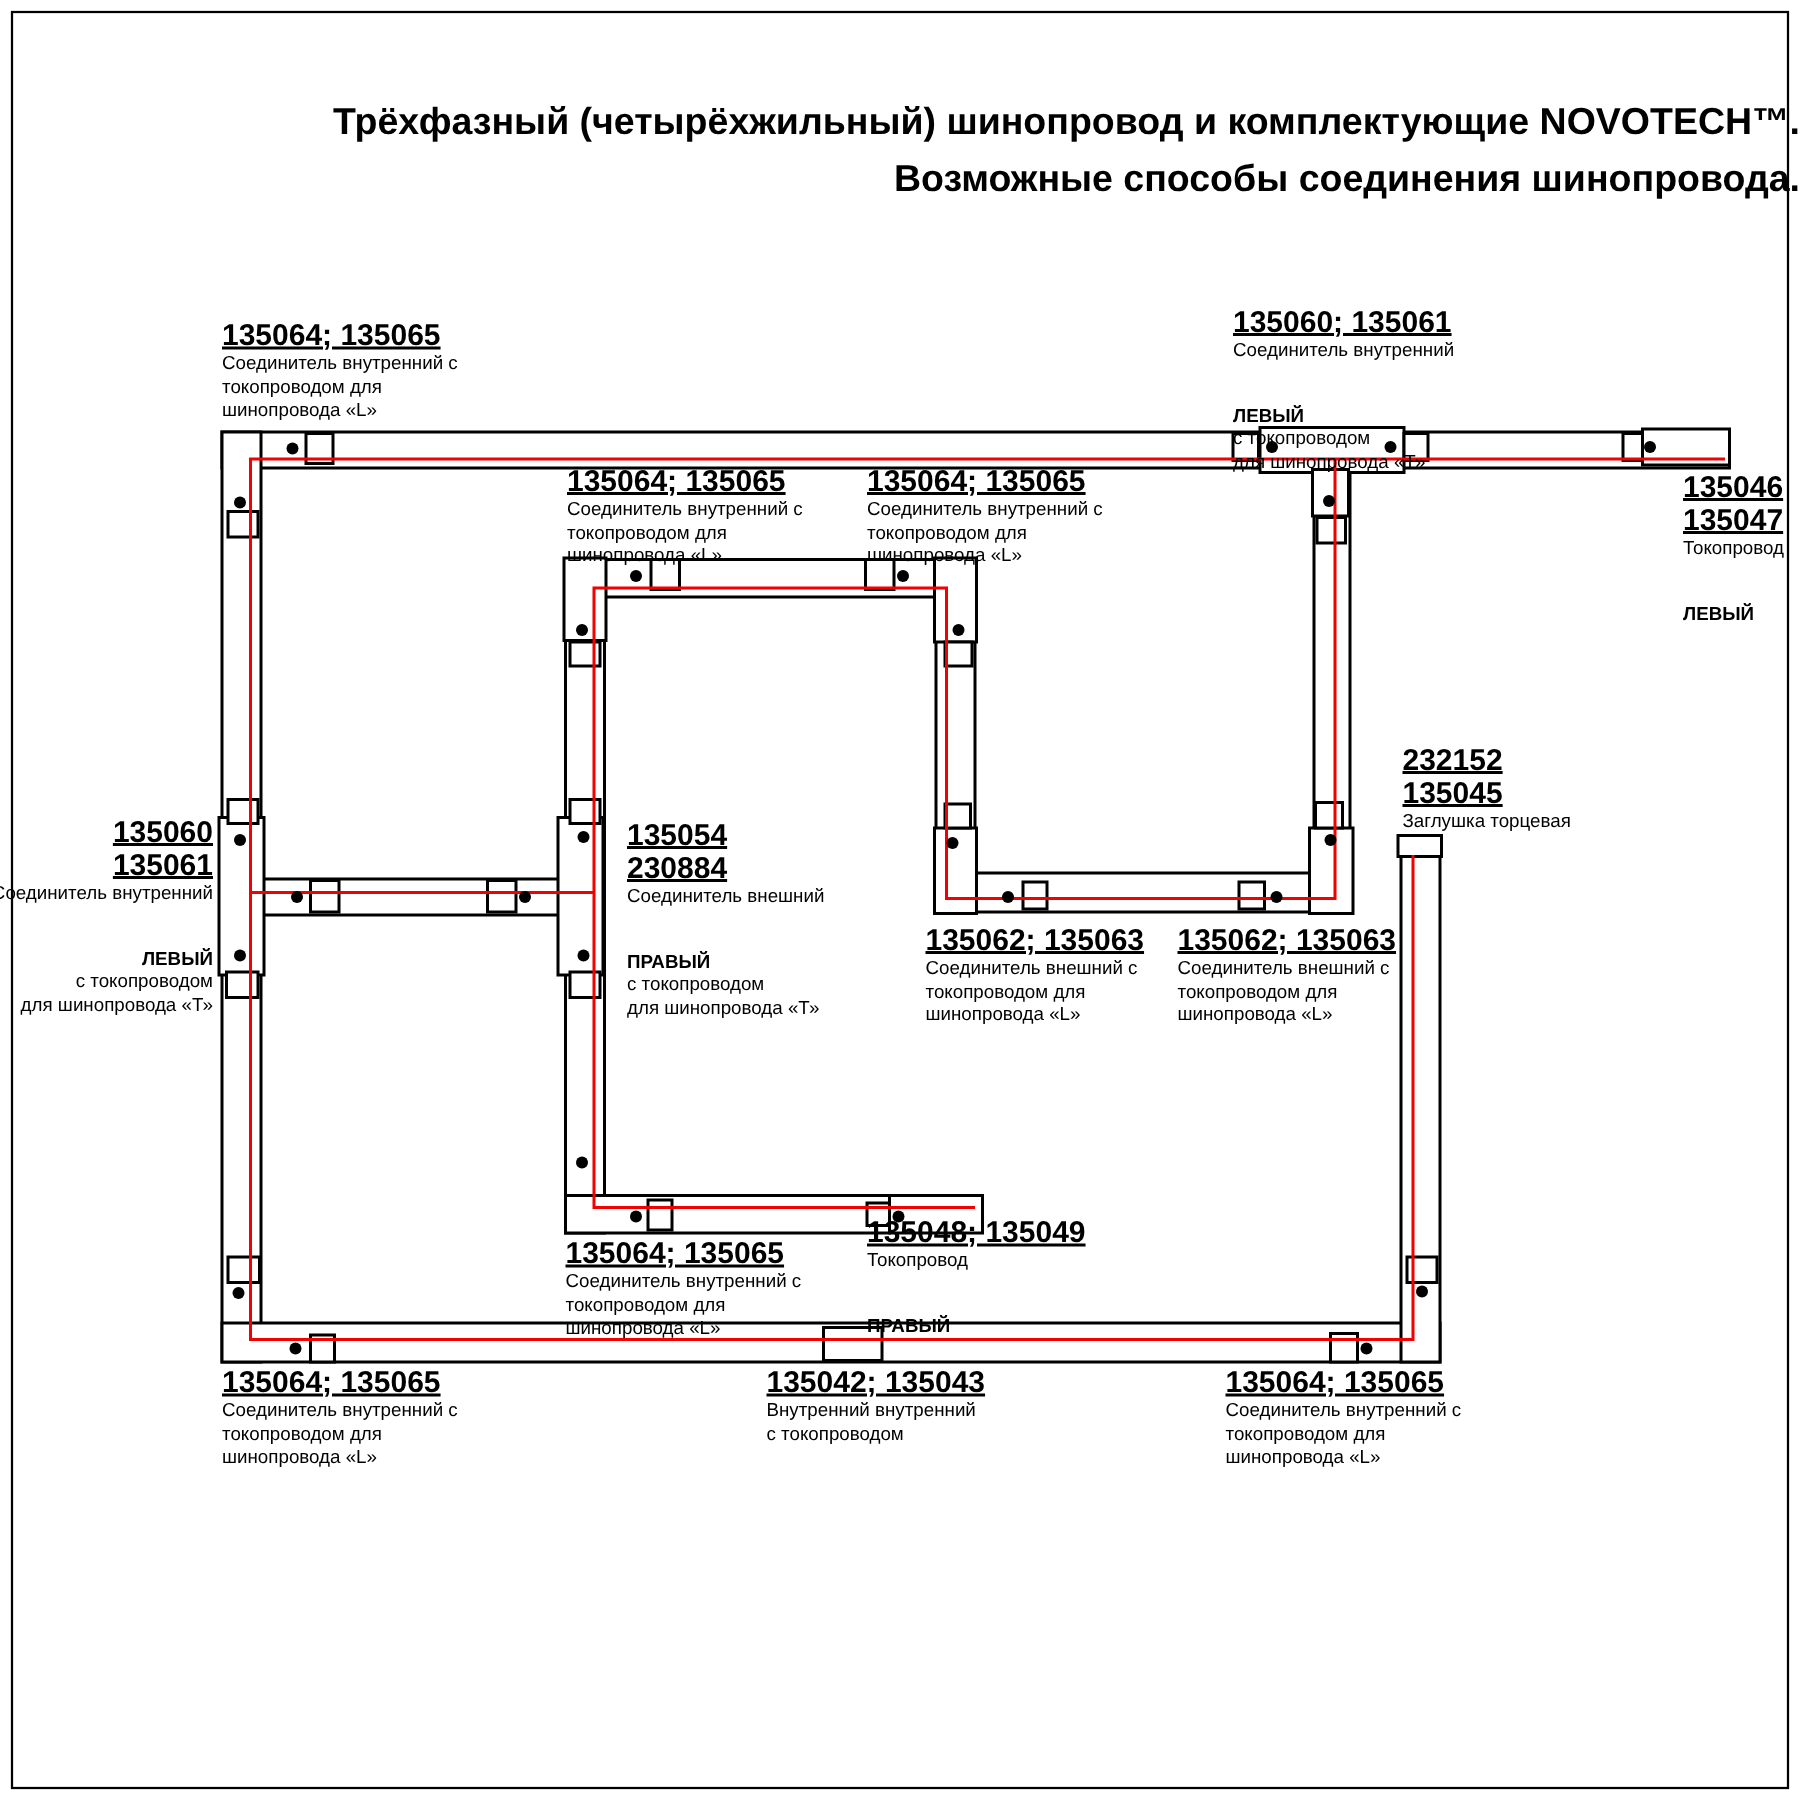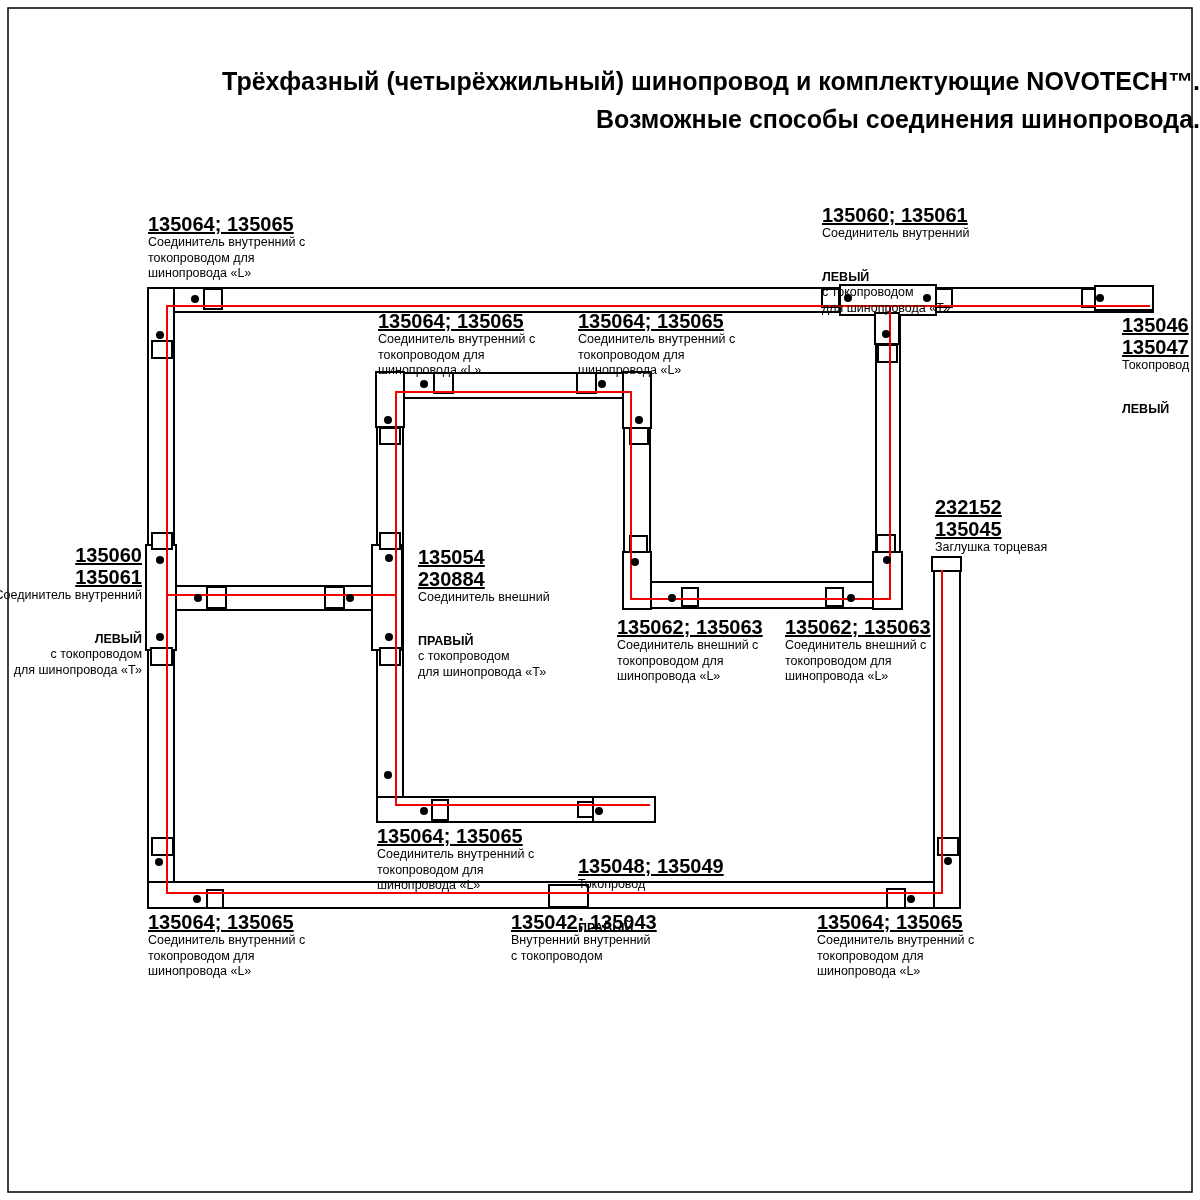--- a/index.html
+++ b/index.html
@@ -218,21 +218,21 @@
     <div class="desc">шинопровода «L»</div>
   </div>
 
   <div class="label" style="left:377px;top:825px">
     <div class="code">135064; 135065</div>
     <div class="desc">Соединитель внутренний с</div>
     <div class="desc">токопроводом для</div>
     <div class="desc">шинопровода «L»</div>
   </div>
 
-  <div class="label" style="left:578px;top:855px">
+  <div class="label" style="left:578px;top:811px">
     <div class="code">135048; 135049</div>
     <div class="desc">Токопровод</div>
     <div class="desc b">ПРАВЫЙ</div>
   </div>
 
   <div class="label" style="left:148px;top:911px">
     <div class="code">135064; 135065</div>
     <div class="desc">Соединитель внутренний с</div>
     <div class="desc">токопроводом для</div>
     <div class="desc">шинопровода «L»</div>

